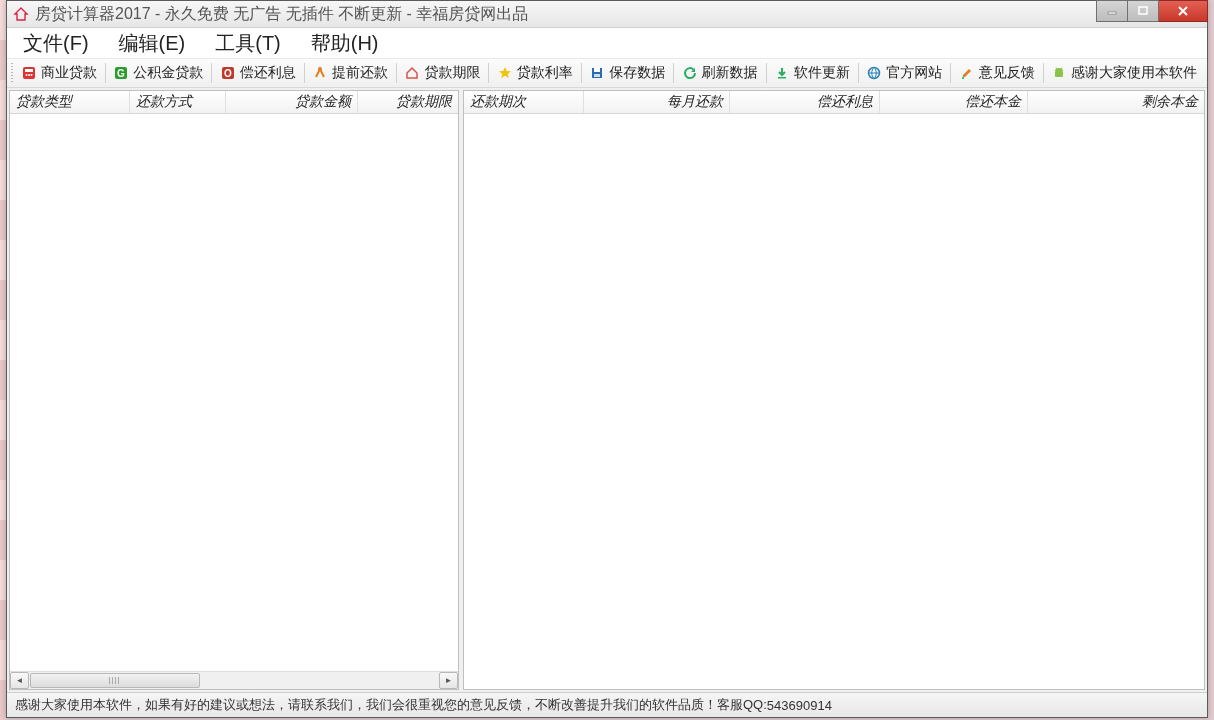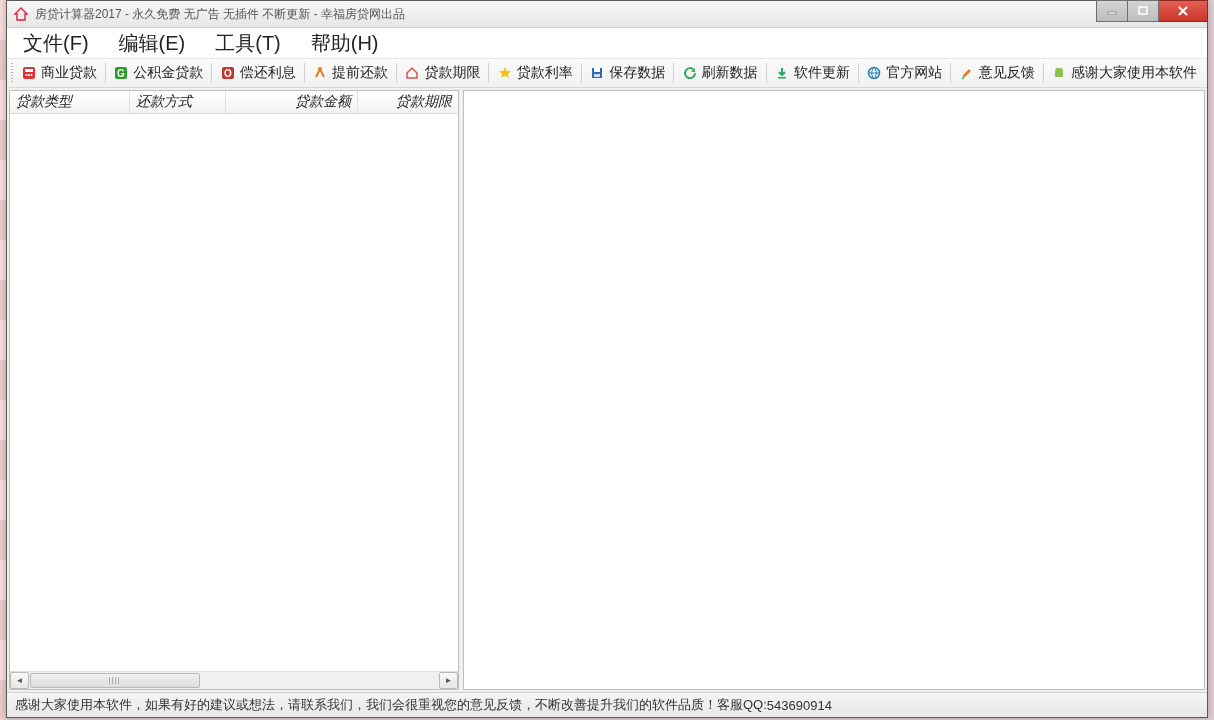--- a/index.html
+++ b/index.html
@@ -25,21 +25,21 @@
     flex-direction: column;
   }
   
   .titlebar {
     height: 26px;
     background: linear-gradient(to bottom, #f7f7f7, #e6e6e6);
     display: flex;
     align-items: center;
     border-bottom: 1px solid #d0d0d0;
     position: relative;
-    font-size: 12px;
+    font-size: 16px;
   }
   .title-icon {
     margin: 0 6px;
     width: 16px; height: 16px;
     display: flex; align-items: center; justify-content: center;
   }
   .title-text {
     color: #555;
     flex: 0 0 auto;
   }
@@ -411,20 +411,27 @@
       <div class="hscroll">
         <div class="hs-btn">◄</div>
         <div class="hs-track">
           <div class="hs-thumb"></div>
         </div>
         <div class="hs-btn">►</div>
       </div>
     </div>
 
     <div class="panel panel-right">
+      <div class="col-headers">
+        <div class="col-h al-left" style="width:120px">还款期次</div>
+        <div class="col-h al-right" style="width:146px">每月还款</div>
+        <div class="col-h al-right" style="width:150px">偿还利息</div>
+        <div class="col-h al-right" style="width:148px">偿还本金</div>
+        <div class="col-h al-right" style="flex:1">剩余本金</div>
+      </div>
       <div class="panel-body"></div>
     </div>
 
   </div>
 
   <div class="statusbar">
     <span>感谢大家使用本软件，如果有好的建议或想法，请联系我们，我们会很重视您的意见反馈，不断改善提升我们的软件品质！</span>
     <span>客服QQ:</span>
     <span>543690914</span>
   </div>

